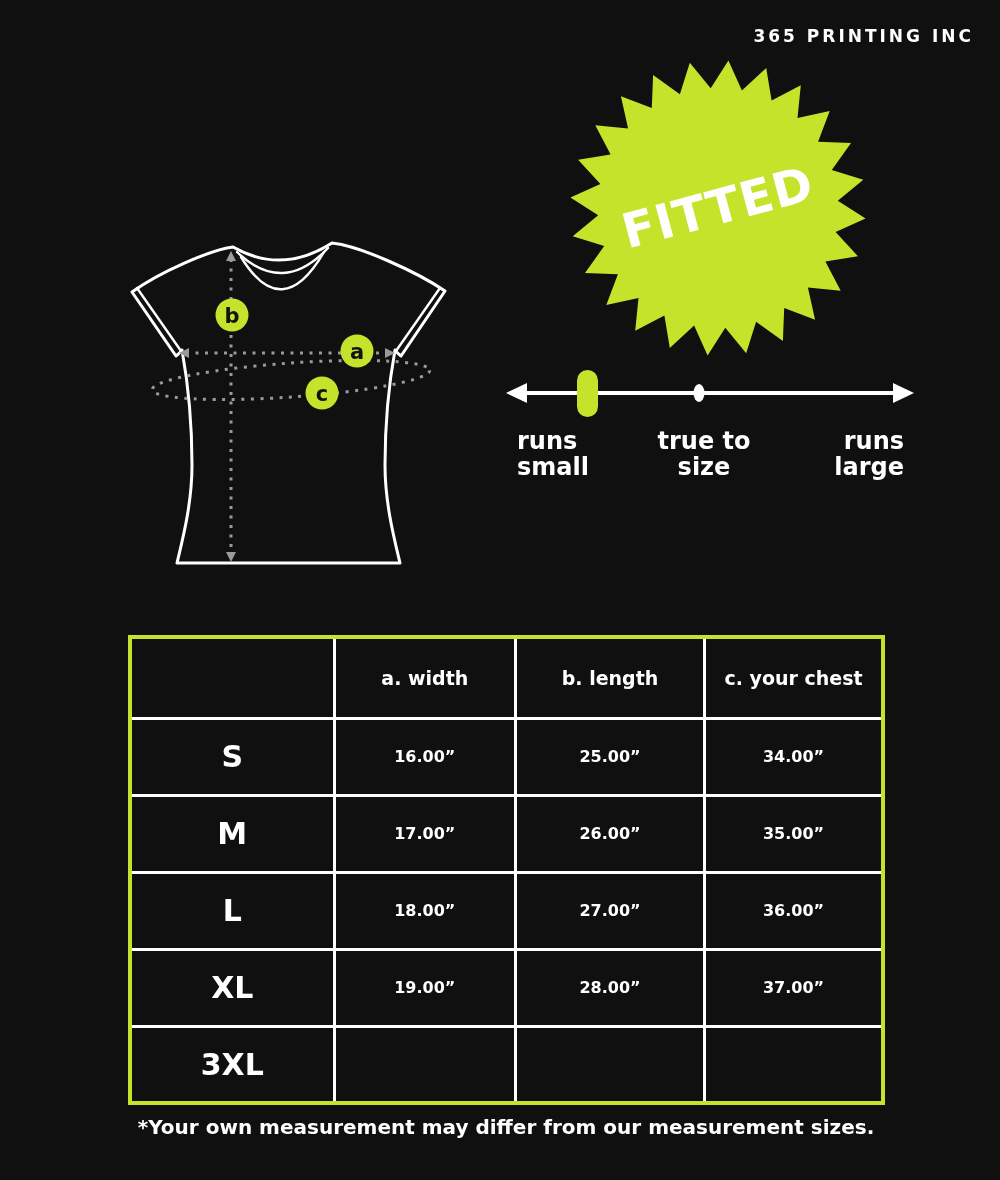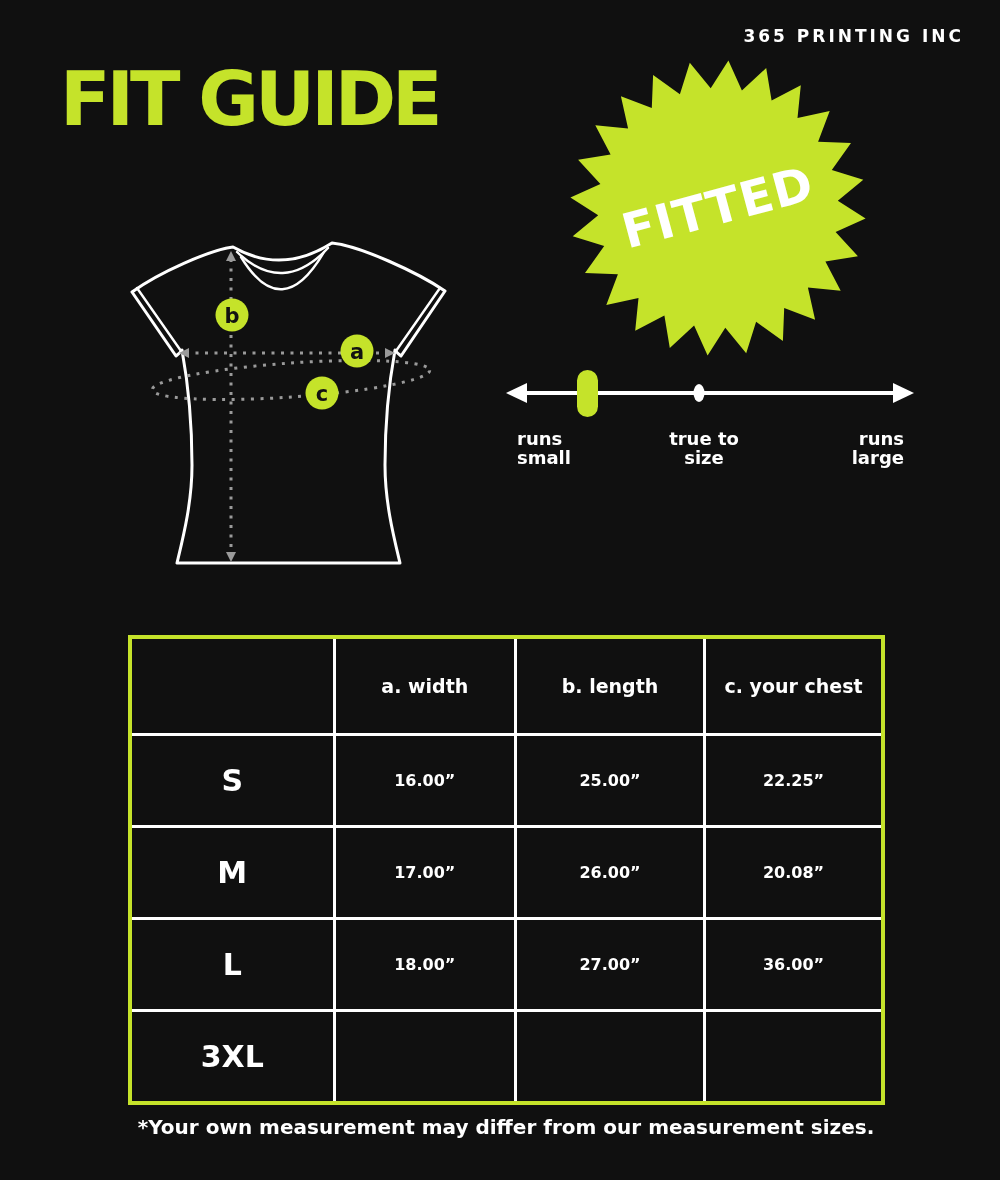--- a/index.html
+++ b/index.html
@@ -6,40 +6,40 @@
     --accent:#c5e32a;
     --bg:#101010;
     --fg:#ffffff;
     --dash:#9a9a9a;
   }
   html,body{margin:0;padding:0;background:#000;}
   body{font-family:"DejaVu Sans","Liberation Sans",sans-serif;}
   #page{position:relative;width:1000px;height:1180px;background:var(--bg);overflow:hidden;}
 
   
-  .brand{position:absolute;top:26px;right:36px;color:var(--fg);font-size:17px;font-weight:bold;letter-spacing:3px;}
+  .brand{position:absolute;top:26px;right:26px;color:var(--fg);font-size:17px;font-weight:bold;letter-spacing:3px;}
   .title{position:absolute;left:60px;top:62px;color:var(--accent);font-size:74px;font-weight:bold;letter-spacing:-4px;line-height:1;}
   .subtitle{position:absolute;left:62px;top:138px;width:372px;text-align:right;color:var(--fg);font-size:29px;font-weight:bold;letter-spacing:-1px;line-height:1;}
 
   
   .badge-svg{position:absolute;left:563px;top:53px;width:310px;height:310px;}
   .badge-svg text{fill:#fff;font-weight:bold;font-size:48px;letter-spacing:1px;}
 
   
   .shirt-svg{position:absolute;left:120px;top:228px;width:350px;height:350px;}
   .shirt-svg .outline{fill:none;stroke:#fff;stroke-width:3;stroke-linejoin:round;stroke-linecap:round;}
   .shirt-svg .thin{fill:none;stroke:#fff;stroke-width:2.4;stroke-linecap:round;}
   .shirt-svg .dash{fill:none;stroke:var(--dash);stroke-width:3;stroke-dasharray:3 6.5;}
   .shirt-svg .marker{fill:var(--accent);}
   .shirt-svg .marker-letter{fill:#121212;font-weight:bold;font-size:21px;text-anchor:middle;}
   .shirt-svg .arrow{fill:var(--dash);}
 
   
   .scale-svg{position:absolute;left:505px;top:368px;width:410px;height:55px;}
-  .scale-label{position:absolute;color:var(--fg);font-weight:bold;font-size:18px;line-height:1.08;}
+  .scale-label{position:absolute;color:var(--fg);font-weight:bold;font-size:24px;line-height:1.08;}
   .scale-left{left:517px;top:429px;text-align:left;}
   .scale-center{left:648px;top:429px;width:112px;text-align:center;}
   .scale-right{left:828px;top:429px;width:76px;text-align:right;}
 
   
   .size-table{position:absolute;left:128px;top:635px;width:757px;height:470px;border-collapse:collapse;table-layout:fixed;border:4px solid var(--accent);}
   .size-table th,.size-table td{border:3px solid #ffffff;color:var(--fg);text-align:center;vertical-align:middle;padding:0;}
   .size-table col.c0{width:27.1%;} .size-table col.c1{width:24.1%;}
   .size-table col.c2{width:25.1%;} .size-table col.c3{width:23.7%;}
   .size-table tr.head{height:70px;}
@@ -49,21 +49,20 @@
   .size-table td{font-size:16px;font-weight:bold;}
 
   .footnote{position:absolute;left:0px;top:1115px;width:1012px;text-align:center;color:var(--fg);font-size:20px;font-weight:bold;}
 </style>
 </head>
 <body>
 
 <div id="page">
 
   <div class="brand">365 PRINTING INC</div>
-  <div class="title">FIT GUIDE</div>
 
   <svg class="badge-svg" viewBox="0 0 310 310">
     <polygon id="star-poly" fill="#c5e32a" points="165.4,7.4 178.9,37.4 203.2,15.1 208.6,47.6 237.8,32.3 234.5,65.1 266.7,57.9 255.1,88.8 288.0,90.1 268.8,116.9 300.3,126.8 274.8,147.7 302.6,165.4 272.6,178.9 294.9,203.2 262.4,208.6 277.7,237.8 244.9,234.5 252.1,266.7 221.2,255.1 219.9,288.0 193.1,268.8 183.2,300.3 162.3,274.8 144.6,302.6 131.1,272.6 106.8,294.9 101.4,262.4 72.2,277.7 75.5,244.9 43.3,252.1 54.9,221.2 22.0,219.9 41.2,193.1 9.7,183.2 35.2,162.3 7.4,144.6 37.4,131.1 15.1,106.8 47.6,101.4 32.3,72.2 65.1,75.5 57.9,43.3 88.8,54.9 90.1,22.0 116.9,41.2 126.8,9.7 147.7,35.2"></polygon>
     <text x="155" y="171" text-anchor="middle" transform="rotate(-15 155 155)">FITTED</text>
   </svg>
 
   <svg class="shirt-svg" viewBox="0 0 350 350">
 
     <path class="outline" d="
       M113,19
@@ -135,33 +134,39 @@
         <tr class="head">
       <th></th>
       <th>a. width</th>
       <th>b. length</th>
       <th>c. your chest</th>
     </tr>
     <tr class="data">
       <th class="size-cell">S</th>
       <td>16.00”</td>
       <td>25.00”</td>
-      <td>22.25”</td>
+      <td>34.00”</td>
     </tr>
     <tr class="data">
       <th class="size-cell">M</th>
       <td>17.00”</td>
       <td>26.00”</td>
-      <td>20.08”</td>
+      <td>35.00”</td>
     </tr>
     <tr class="data">
       <th class="size-cell">L</th>
       <td>18.00”</td>
       <td>27.00”</td>
       <td>36.00”</td>
+    </tr>
+    <tr class="data">
+      <th class="size-cell">XL</th>
+      <td>19.00”</td>
+      <td>28.00”</td>
+      <td>37.00”</td>
     </tr>
     <tr class="data">
       <th class="size-cell">3XL</th>
       <td></td>
       <td></td>
       <td></td>
     </tr>
   </tbody>
     </table>
 

